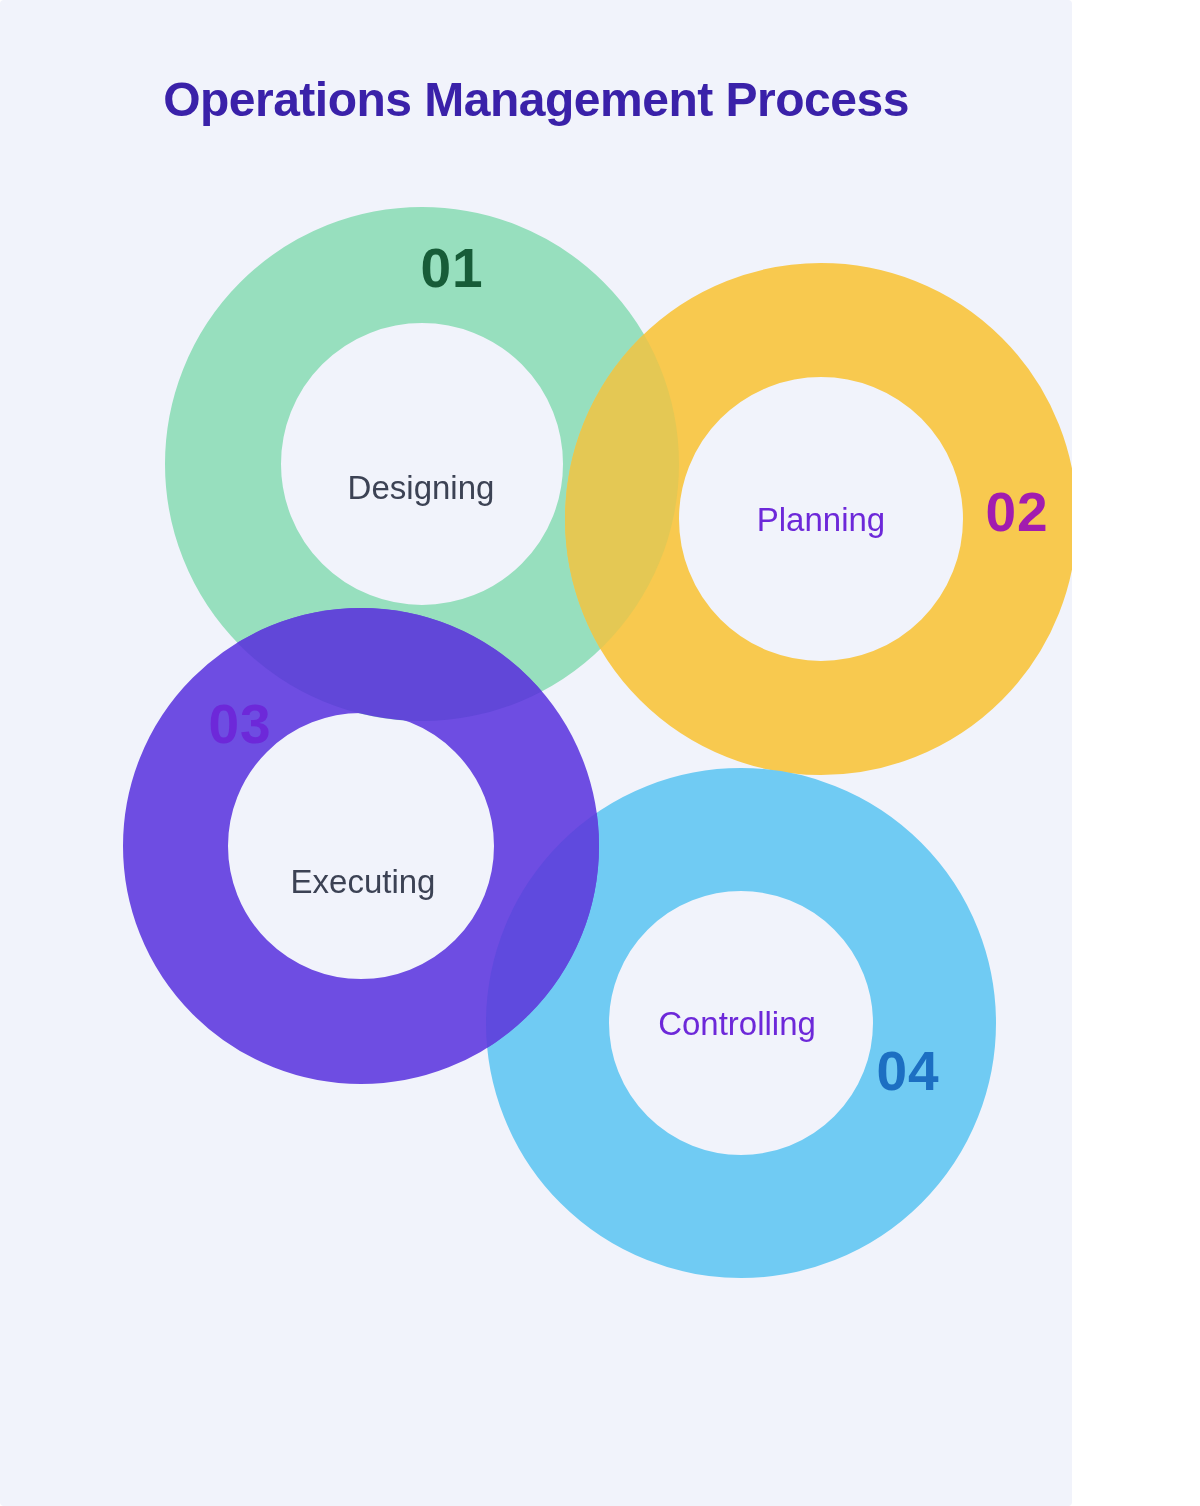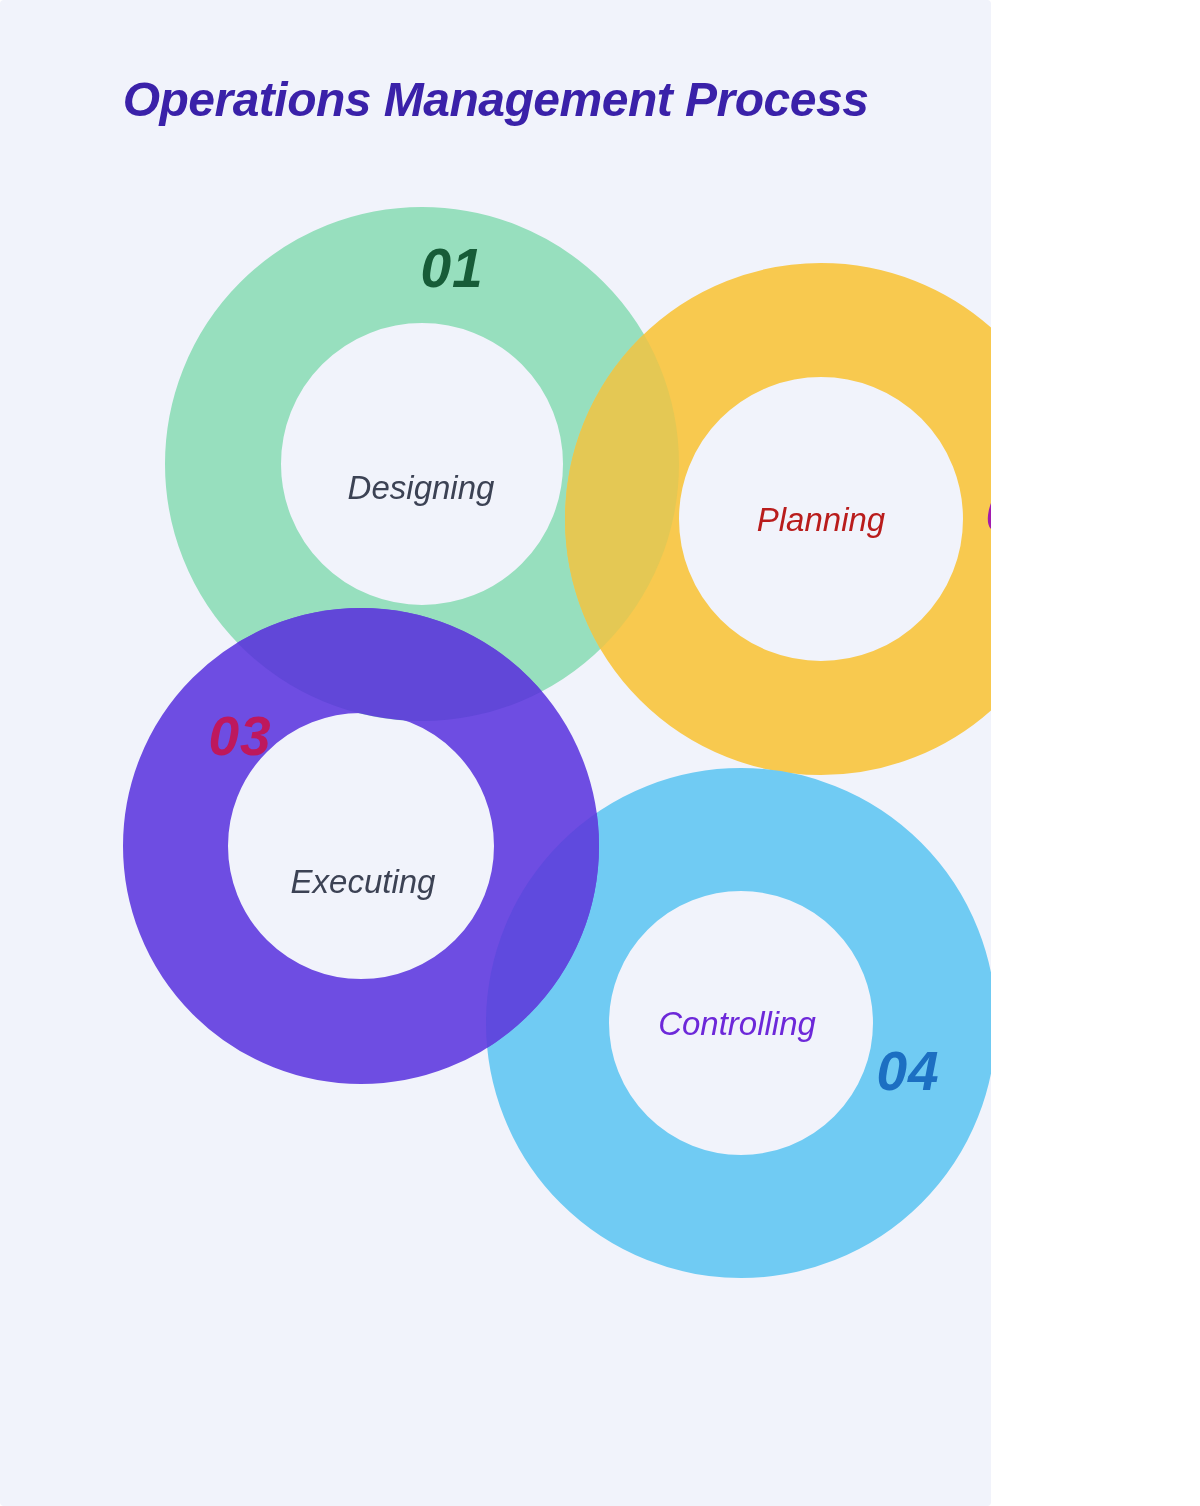--- a/index.html
+++ b/index.html
@@ -3,26 +3,25 @@
 <meta charset="utf-8">
 <style>
   html, body {
     margin: 0;
     padding: 0;
     background: #ffffff;
     font-family: "Liberation Sans", sans-serif;
   }
   .panel {
     position: relative;
-    width: 991px;
+    width: 1072px;
     height: 1506px;
     background: #F1F3FB;
     border-radius: 4px;
     overflow: hidden;
-    font-style: italic;
   }
   .rings {
     position: absolute;
     left: 0;
     top: 0;
     width: 1200px;
     height: 1506px;
     display: block;
   }
   .page-title {
@@ -98,22 +97,22 @@
 
     <circle cx="422" cy="464" r="257" clip-path="url(#clipPlanning)" fill="#E4C854"></circle>
     <circle cx="422" cy="464" r="257" clip-path="url(#clipExecuting)" fill="#6147D8"></circle>
     <circle cx="361" cy="846" r="238" clip-path="url(#clipControlling)" fill="#5F4ADE"></circle>
   </svg>
 
   <div class="page-title" style="color: rgb(58, 33, 169);">Operations Management Process</div>
 
   <div class="step-number" style="left: 452px; top: 268px; color: rgb(23, 92, 56);">01</div>
   <div class="step-number" style="left: 1017px; top: 512px; color: #a21caf;">02</div>
-  <div class="step-number" style="left: 240px; top: 724px; color: #be185d; margin-top: 12px;">03</div>
+  <div class="step-number" style="left: 240px; top: 724px; color: #6d28d9;">03</div>
   <div class="step-number" style="left: 908px; top: 1071px; color: rgb(28, 111, 194);">04</div>
 
   <div class="step-label" style="left: 421px; top: 487px; color: rgb(60, 66, 84);">Designing</div>
-  <div class="step-label" style="left: 821px; top: 519px; color: #b91c1c;">Planning</div>
+  <div class="step-label" style="left: 821px; top: 519px; color: #6d28d9;">Planning</div>
   <div class="step-label" style="left: 363px; top: 881px; color: rgb(60, 66, 84);">Executing</div>
   <div class="step-label" style="left: 737px; top: 1023px; color: #6d28d9;">Controlling</div>
 
 
 </div>
 
 </body></html>

